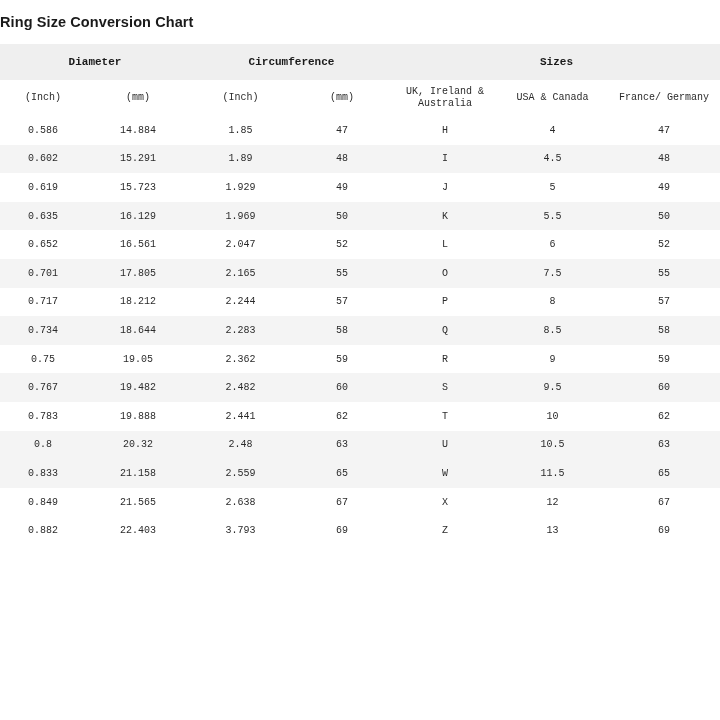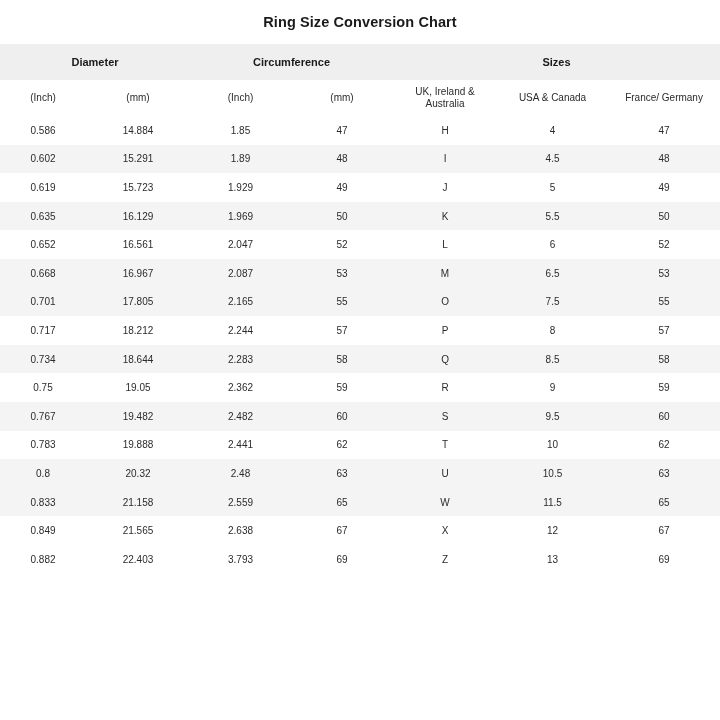--- a/index.html
+++ b/index.html
@@ -13,33 +13,33 @@
     color: #222222;
   }
   #page {
     width: 720px;
     height: 720px;
     position: relative;
     overflow: hidden;
     background: #ffffff;
   }
   .chart-title {
-    text-align: center;
     font-size: 14.5px;
     font-weight: bold;
     color: #1a1a1a;
     padding-top: 14px;
     padding-bottom: 14px;
     letter-spacing: 0.1px;
   }
   table.conv {
     width: 720px;
     border-collapse: collapse;
     table-layout: fixed;
     font-size: 10.5px;
+    font-family: Liberation Mono, monospace;
   }
   table.conv col.c0 { width: 86px; }
   table.conv col.c1 { width: 104px; }
   table.conv col.c2 { width: 101px; }
   table.conv col.c3 { width: 102px; }
   table.conv col.c4 { width: 104px; }
   table.conv col.c5 { width: 111px; }
   table.conv col.c6 { width: 112px; }
 
   table.conv th, table.conv td {
@@ -145,29 +145,20 @@
         <tr class="data-row plain">
           <td>0.652</td>
           <td>16.561</td>
           <td>2.047</td>
           <td>52</td>
           <td>L</td>
           <td>6</td>
           <td>52</td>
         </tr>
         <tr class="data-row alt">
-          <td>0.668</td>
-          <td>16.967</td>
-          <td>2.087</td>
-          <td>53</td>
-          <td>M</td>
-          <td>6.5</td>
-          <td>53</td>
-        </tr>
-        <tr class="data-row alt">
           <td>0.701</td>
           <td>17.805</td>
           <td>2.165</td>
           <td>55</td>
           <td>O</td>
           <td>7.5</td>
           <td>55</td>
         </tr>
         <tr class="data-row plain">
           <td>0.717</td>

